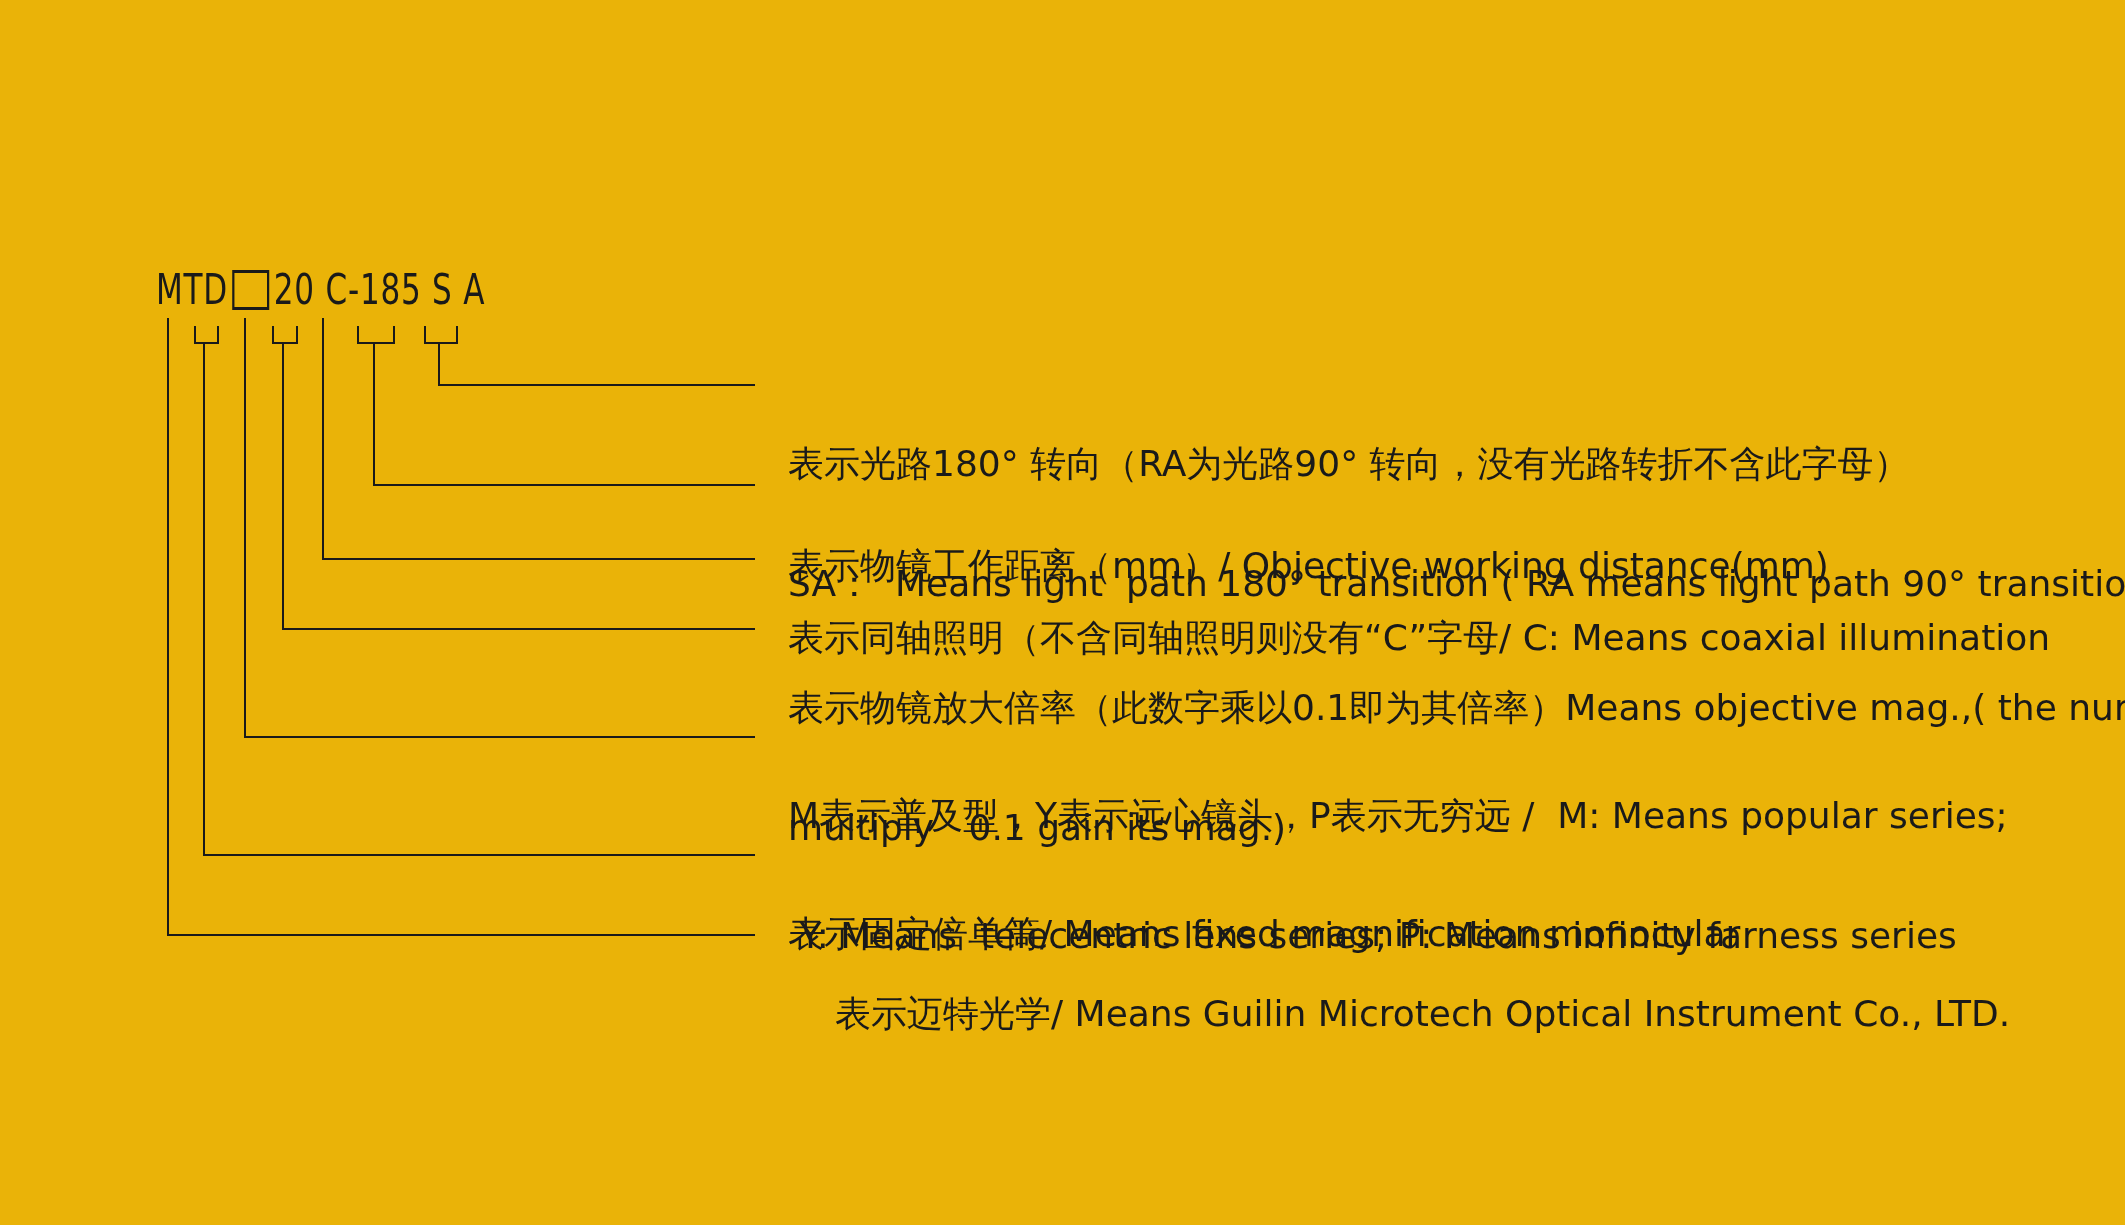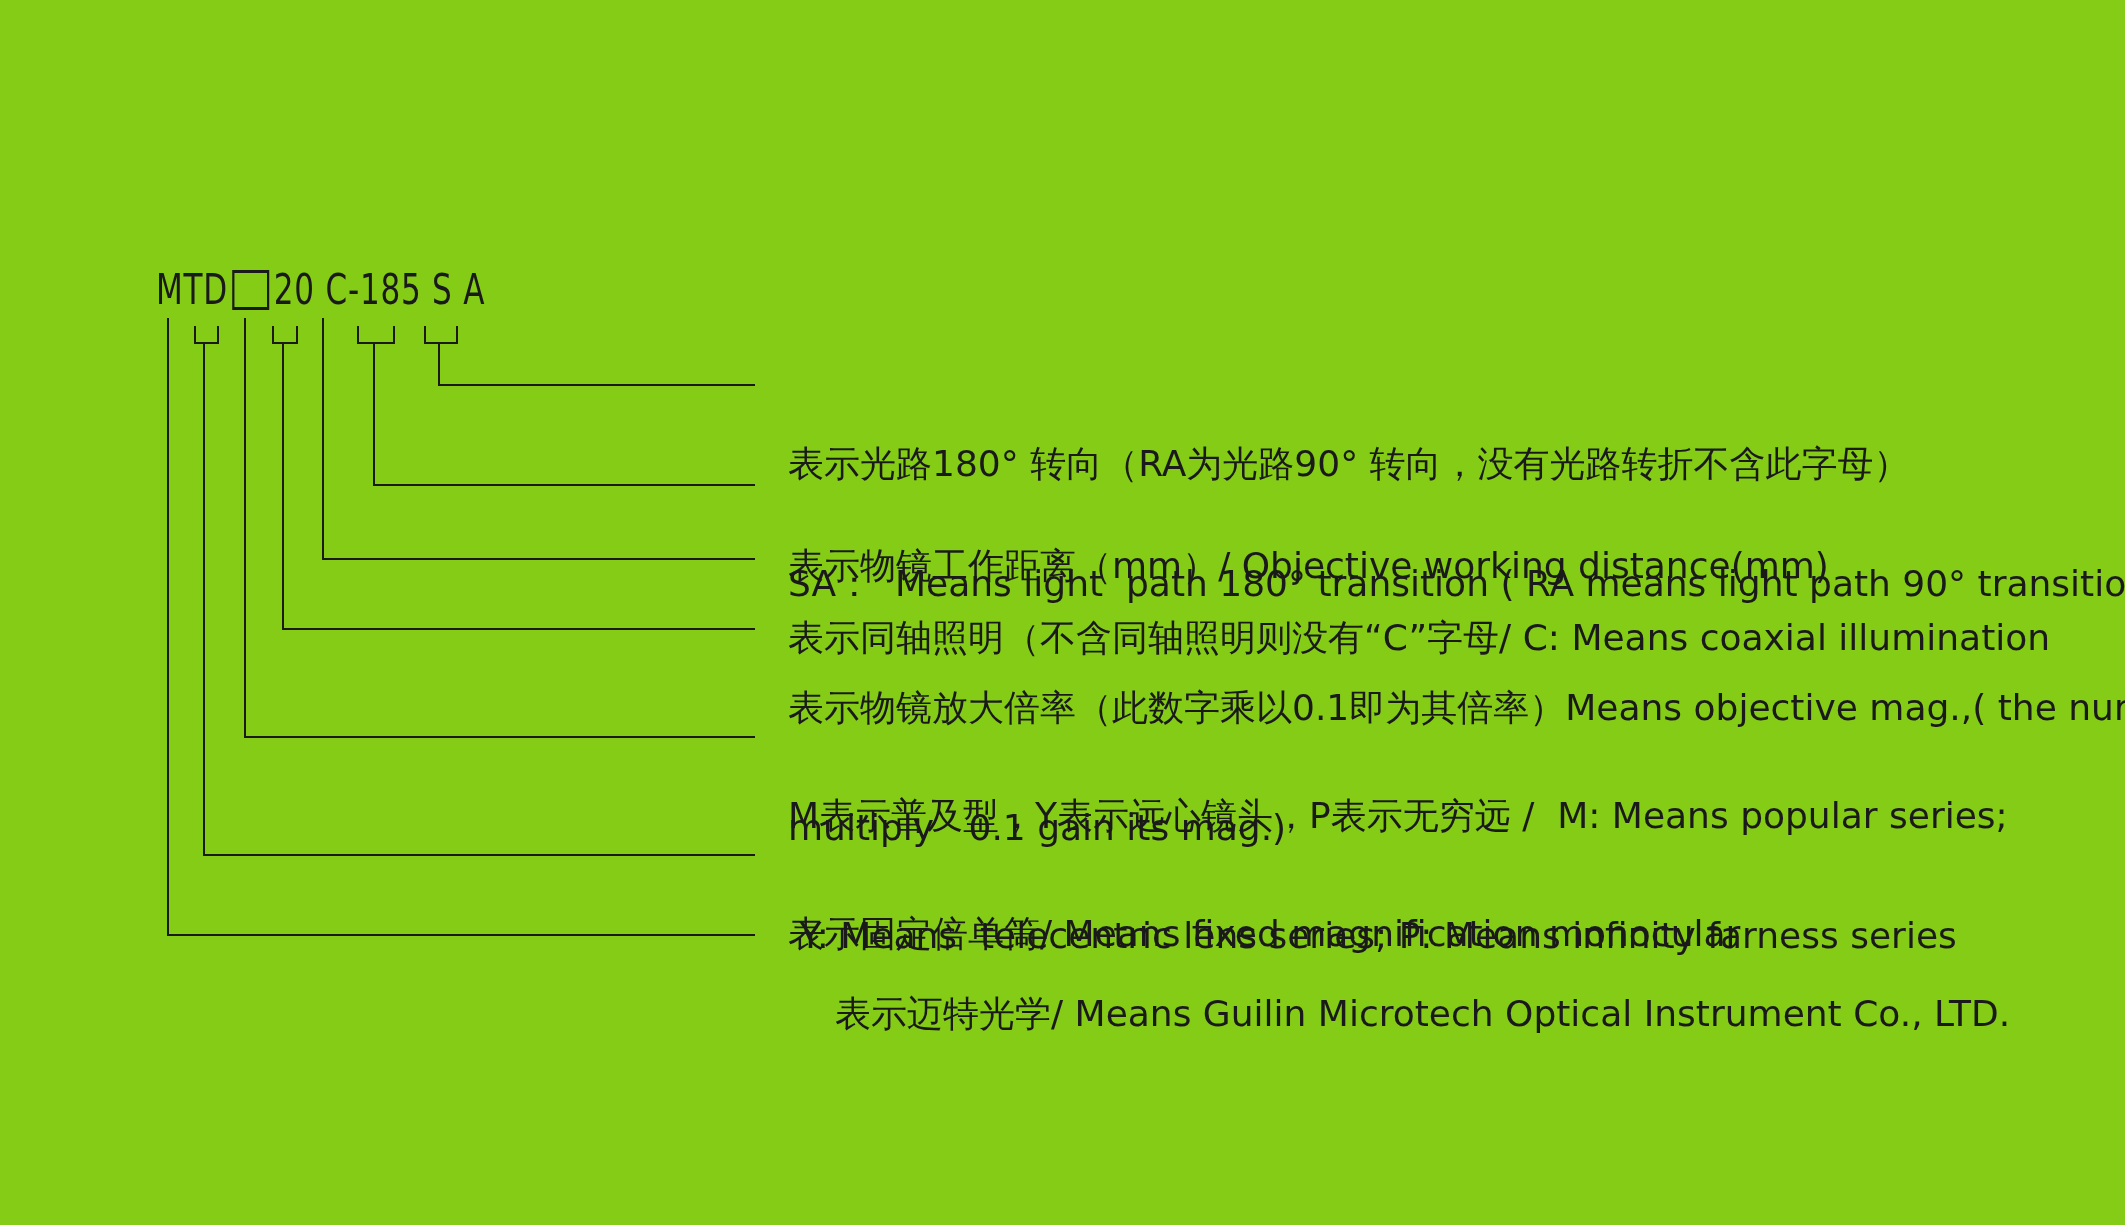--- a/index.html
+++ b/index.html
@@ -1,20 +1,20 @@
 <!DOCTYPE html>
 <html><head>
 <meta charset="utf-8">
 <style>
   html, body { margin: 0; padding: 0; background: #ffffff; }
   .canvas {
     position: relative;
     width: 2125px;
     height: 1225px;
-    background: #84cc16;
+    background: #eab308;
     font-family: "DejaVu Sans", "Liberation Sans", sans-serif;
     color: #1a1a1a;
     overflow: hidden;
   }
   
   .title {
     position: absolute;
     left: 156px;
     top: 268px;
     display: flex;

